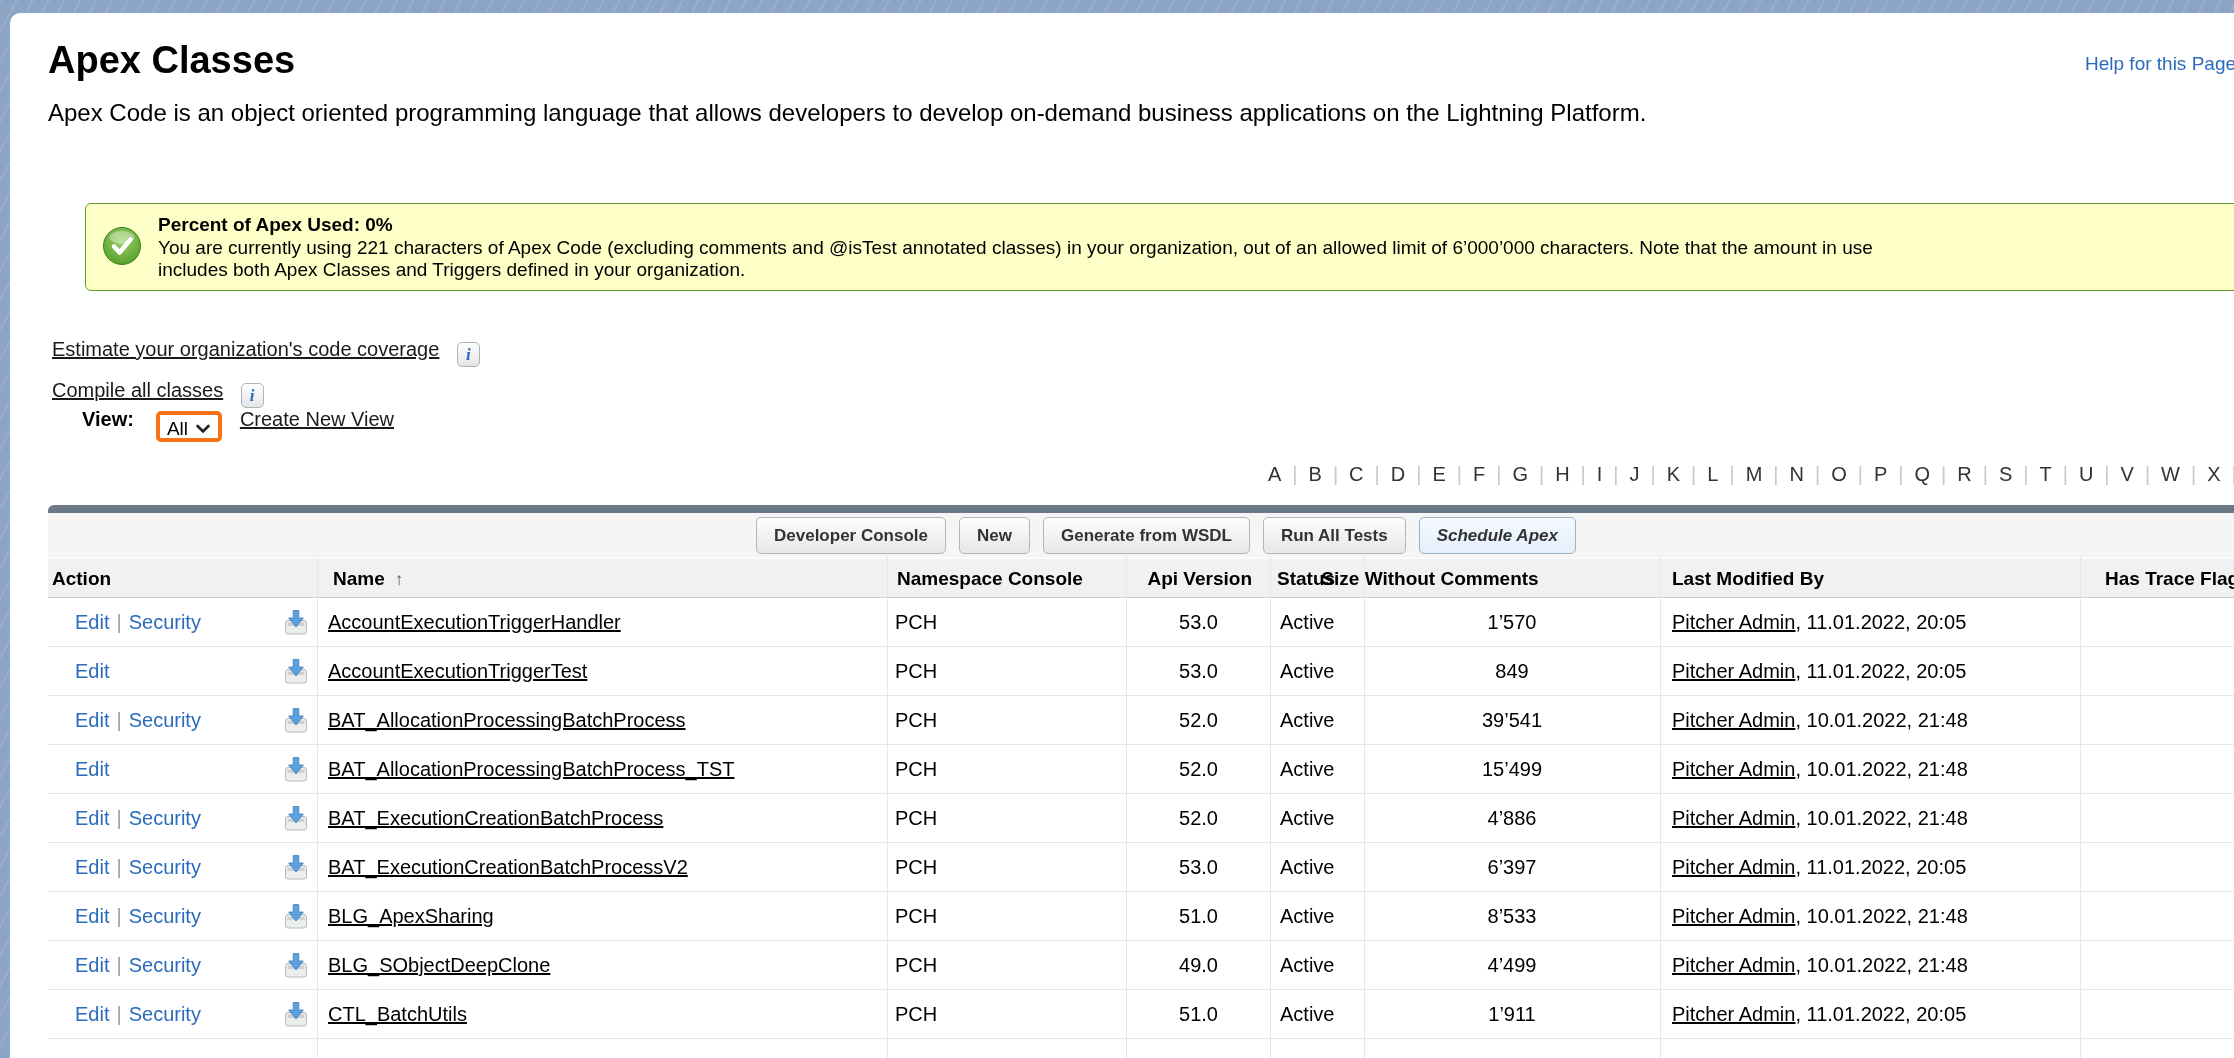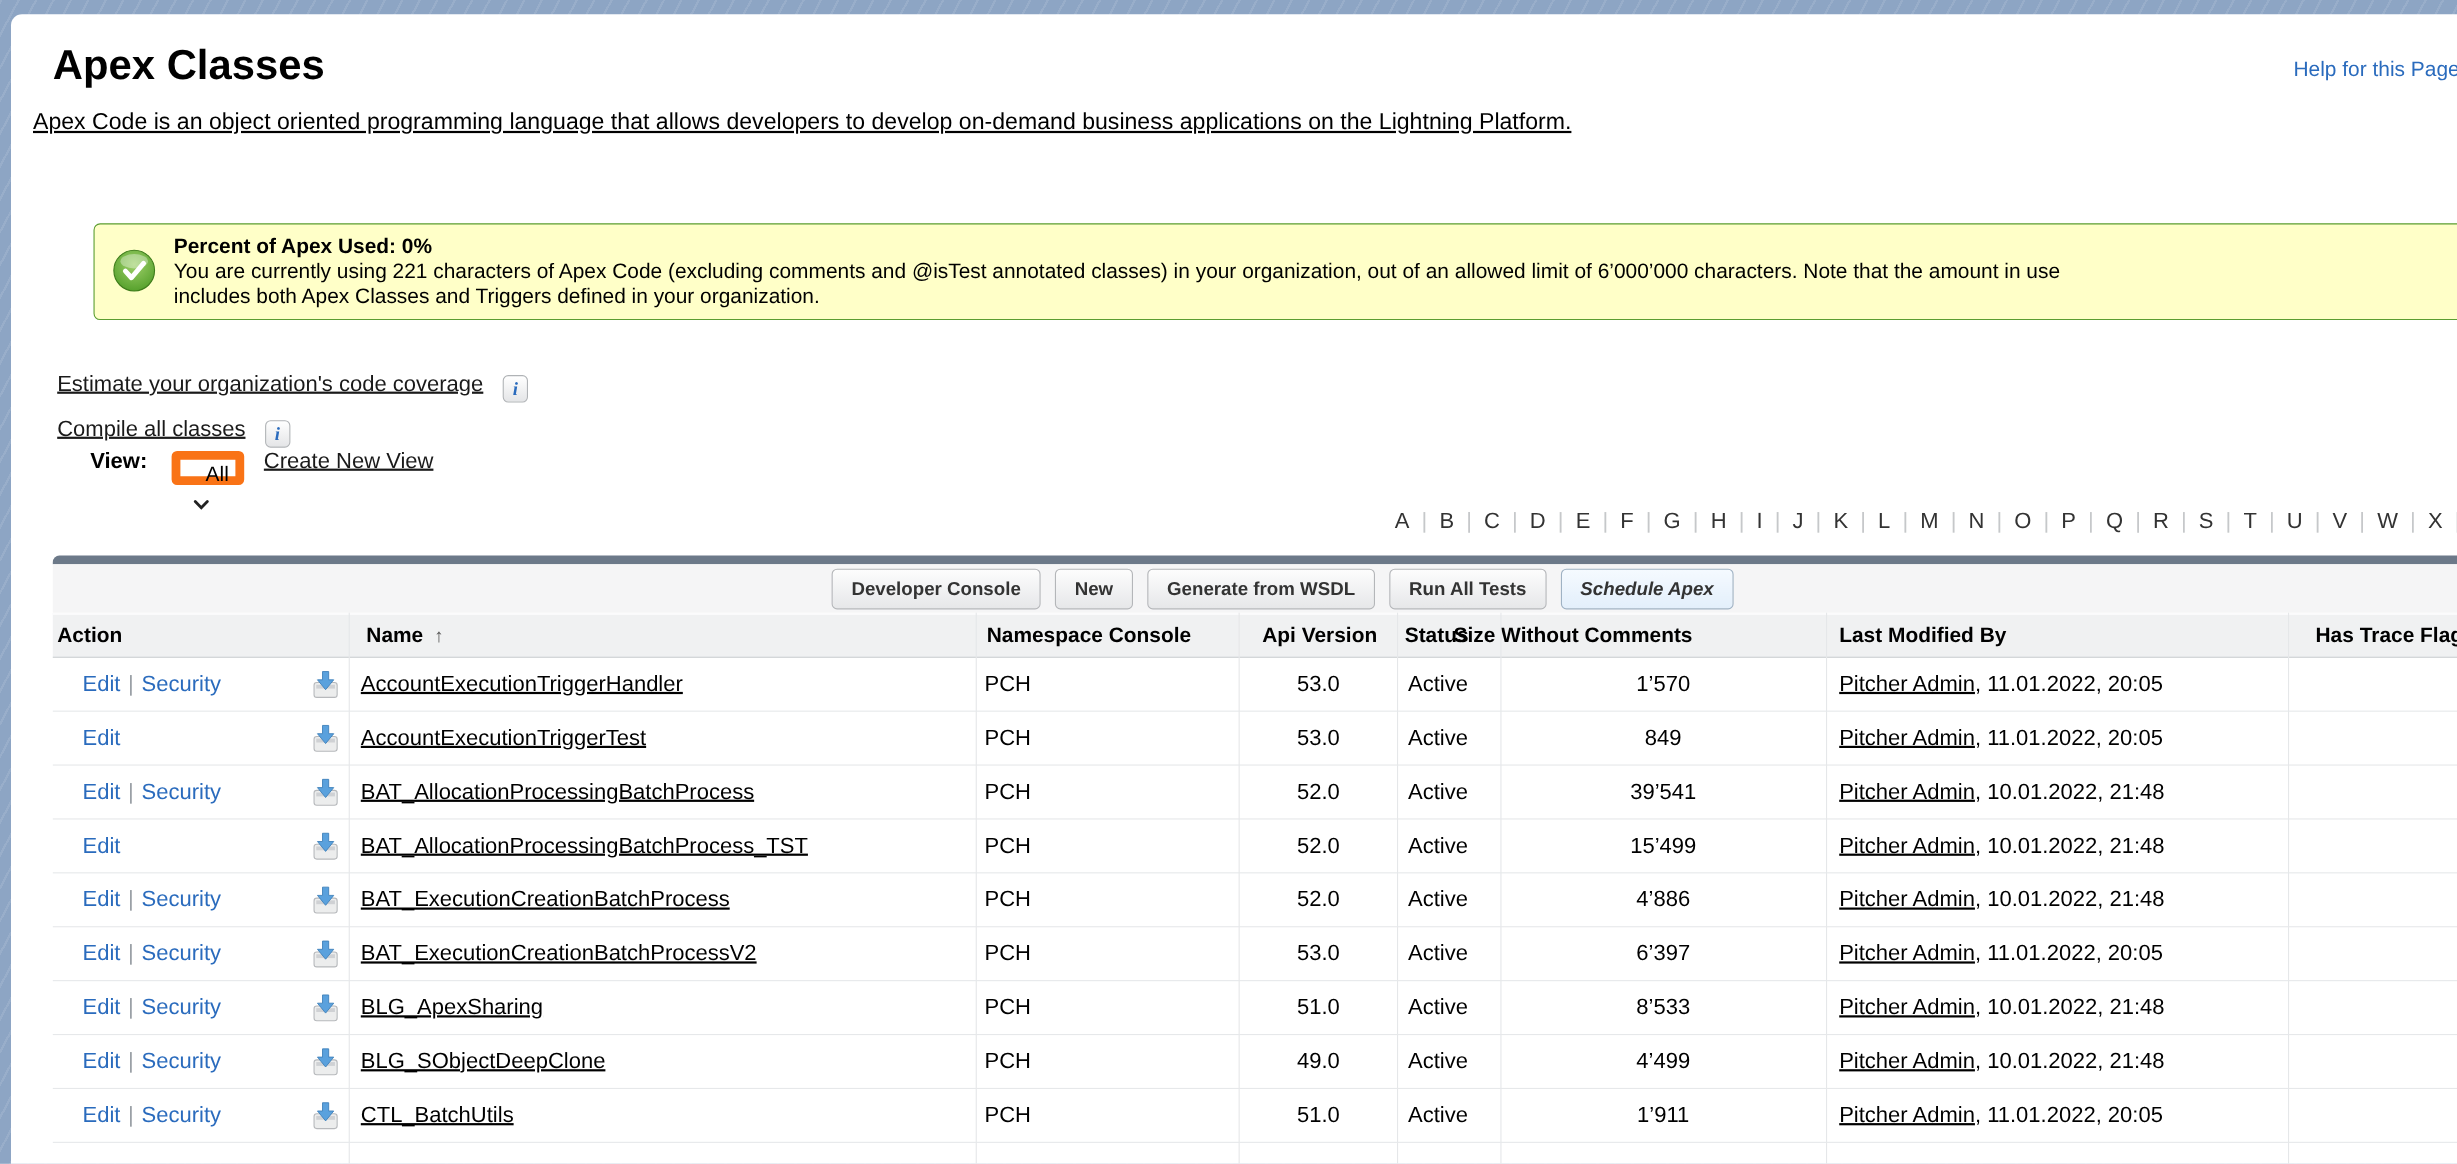--- a/index.html
+++ b/index.html
@@ -14,21 +14,21 @@
   .panel {
     position:absolute; left:10px; top:13px; width:2290px; height:1100px;
     background:#fff; border-top-left-radius:10px;
   }
   .abs { position:absolute; }
   span:empty, a:empty { display:none; }
 
   
   .title { left:38px; top:26px; font-size:38px; color:#000; white-space:nowrap; }
   .help-link { left:2075px; top:40px; font-size:19px; color:#2a6bbd; white-space:nowrap; cursor:pointer; }
-  .desc { left:20px; top:86px; font-size:21px; white-space:nowrap;text-decoration:underline; }
+  .desc { left:38px; top:86px; font-size:24px; white-space:nowrap; }
 
   
   .banner {
     left:75px; top:190px; width:2245px; height:88px;
     background:#ffffc8; border:1px solid #5b9d31; border-radius:6px;
   }
   .check-icon { left:16px; top:22px; width:40px; height:40px; }
   .banner-text { left:72px; top:10px; font-size:19px; line-height:22.5px; white-space:nowrap; }
   .banner-title { font-weight:bold; }
 
@@ -41,22 +41,22 @@
     display:inline-block; width:23px; height:25px; margin-left:12px; vertical-align:-4px;
     border:1px solid #b0b3b6; border-radius:5px; background:linear-gradient(#ffffff,#e4e5e7);
     color:#2a6bbd; font-family:"Liberation Serif","DejaVu Serif",serif; font-style:italic; font-weight:bold;
     font-size:17px; text-align:center; line-height:23px; cursor:pointer;
   }
 
   
   .view-row { left:72px; top:395px; height:32px; font-size:20px; }
   .view-label { font-weight:bold; margin-right:22px; vertical-align:6px;margin-top:48px; }
   .view-select {
-    display:inline-block; width:66px; height:31px; border:8px solid #f97316; border-radius:5px;
-    background:#fff; font-size:19px; line-height:27px; padding:0 23px; cursor:pointer; vertical-align:middle;
+    display:inline-block; width:66px; height:31px; border:4px solid #f97316; border-radius:5px;
+    background:#fff; font-size:19px; line-height:27px; padding:0 7px; cursor:pointer; vertical-align:middle;
   }
   .view-select svg { float:right; margin-top:9px; }
   .create-link { margin-left:18px; vertical-align:6px; }
 
   
   .alphabet { left:1252px; top:450px; display:flex; align-items:center; font-size:20px; color:#333; white-space:nowrap; }
   .alpha-letter { padding:0 6px; cursor:pointer; }
   .alpha-sep { color:#c6c8ca; padding:0 5px; }
 
   

